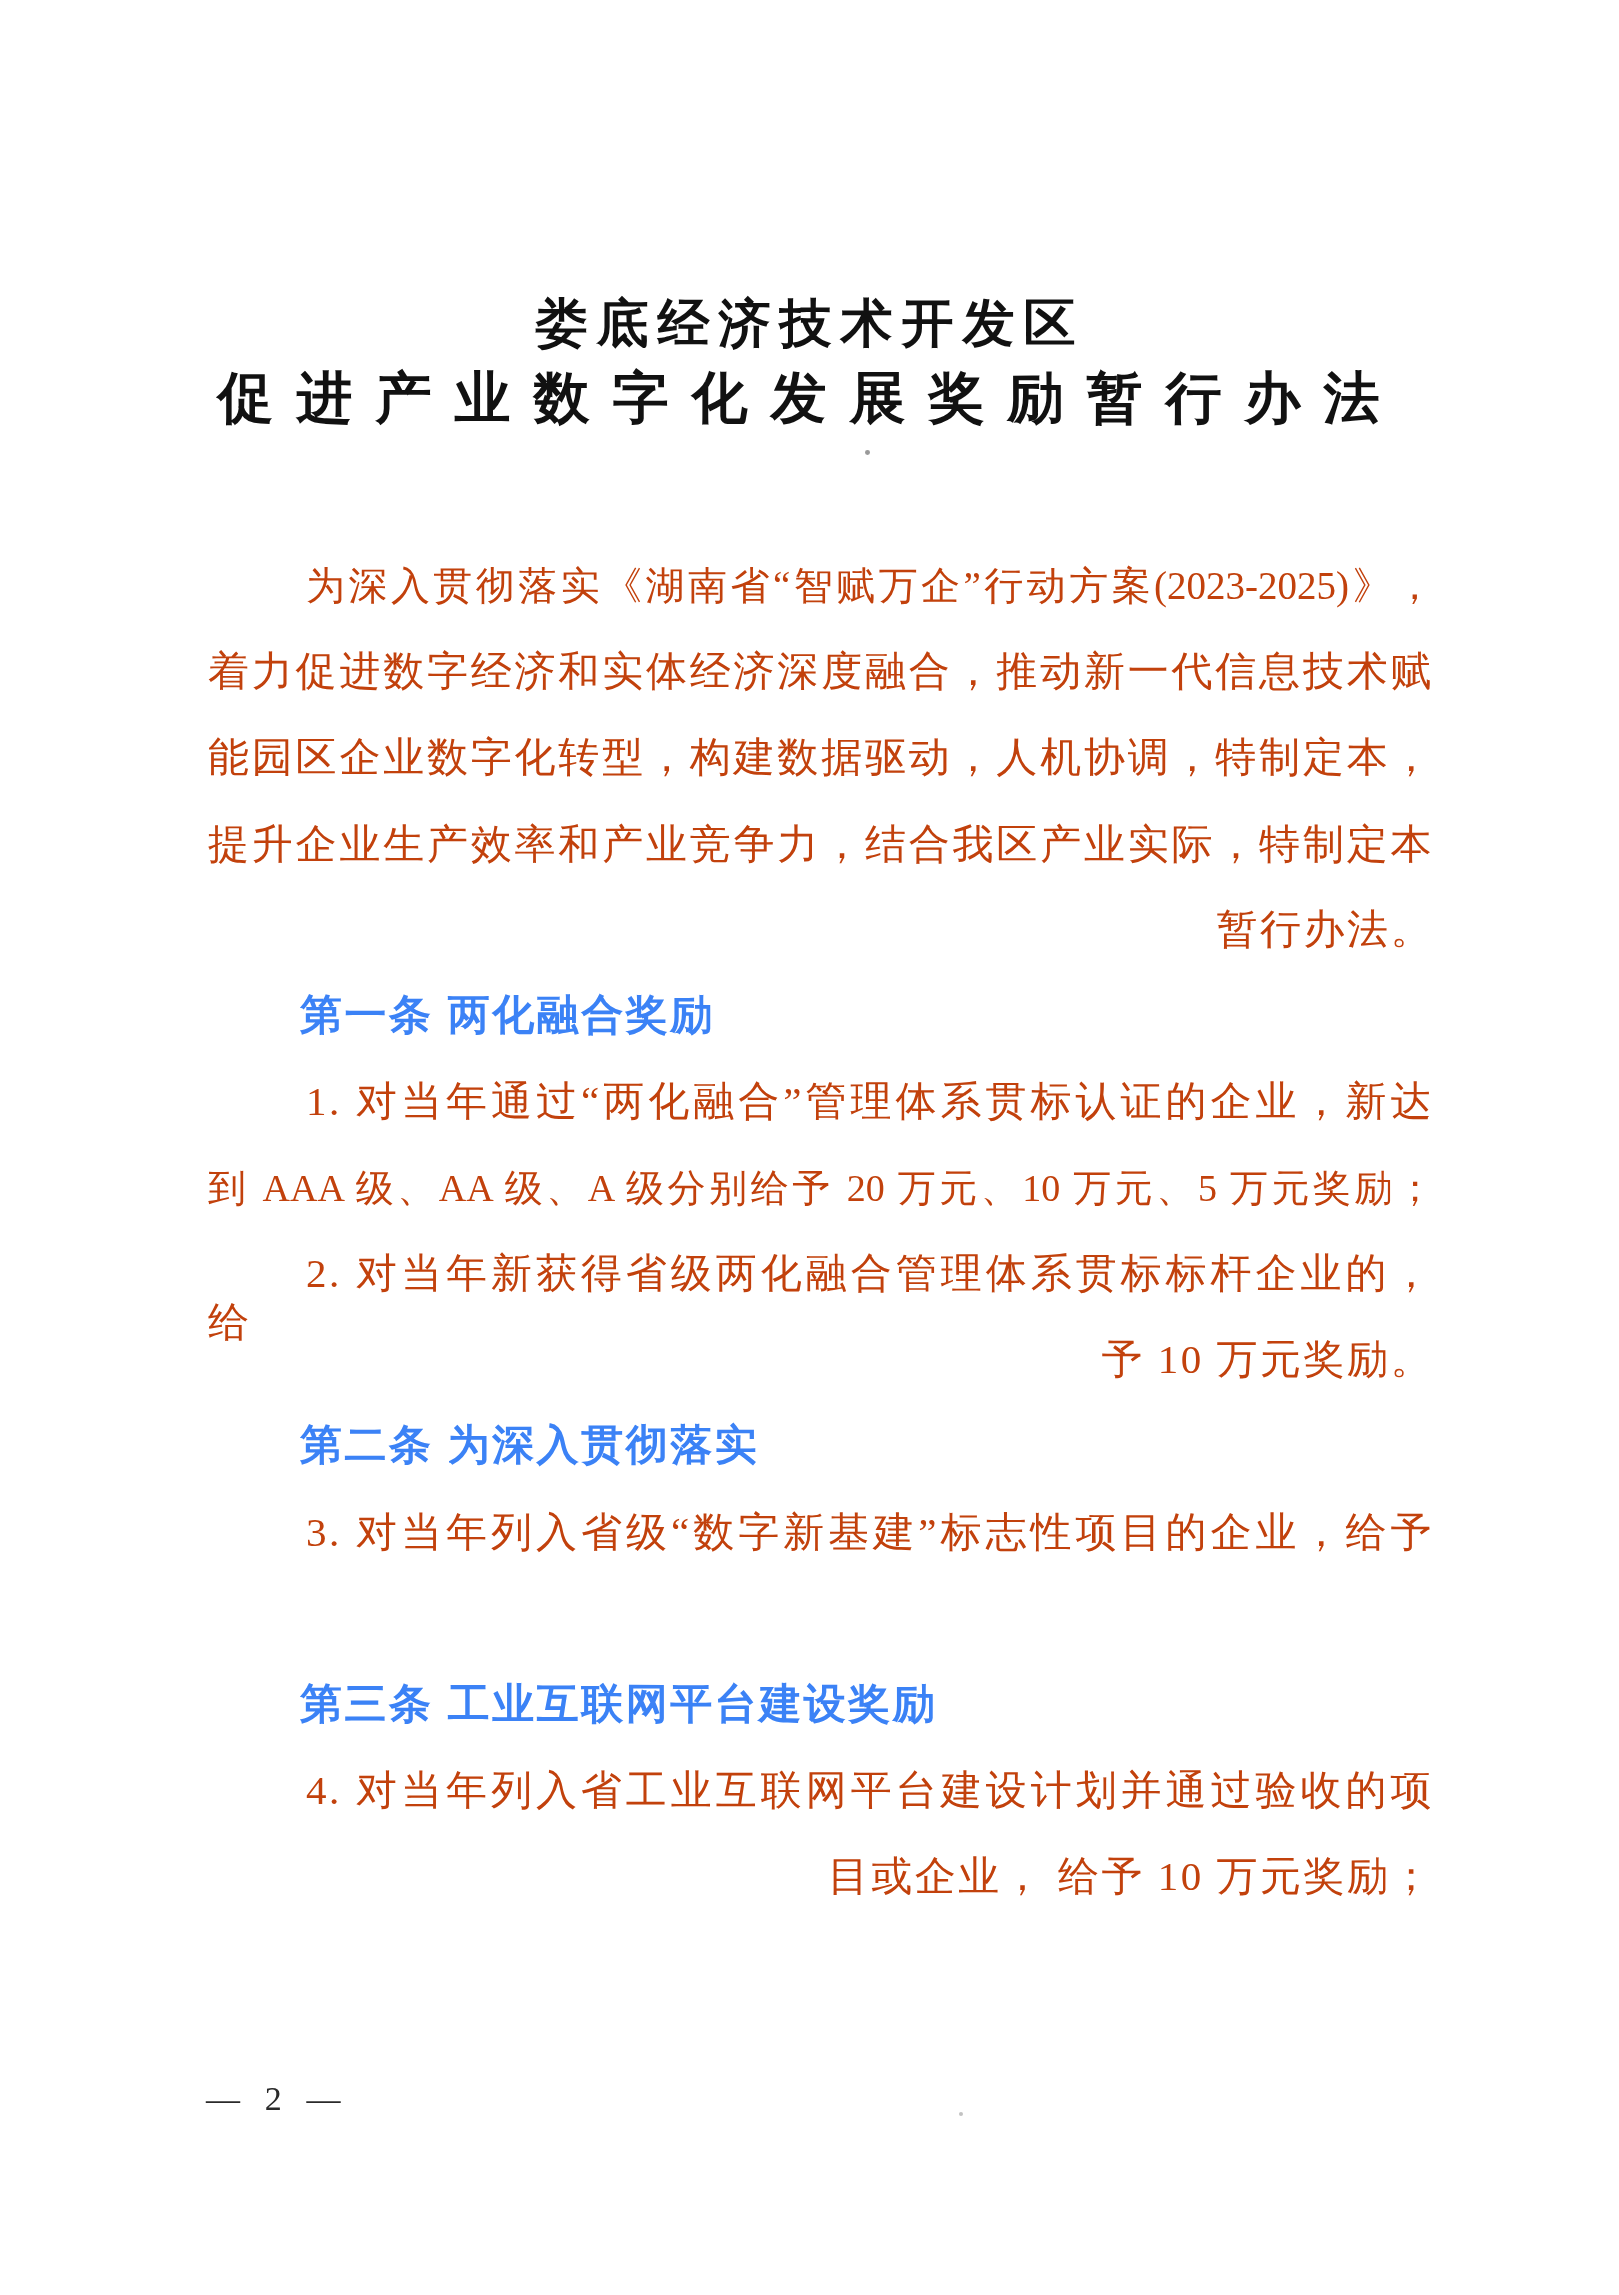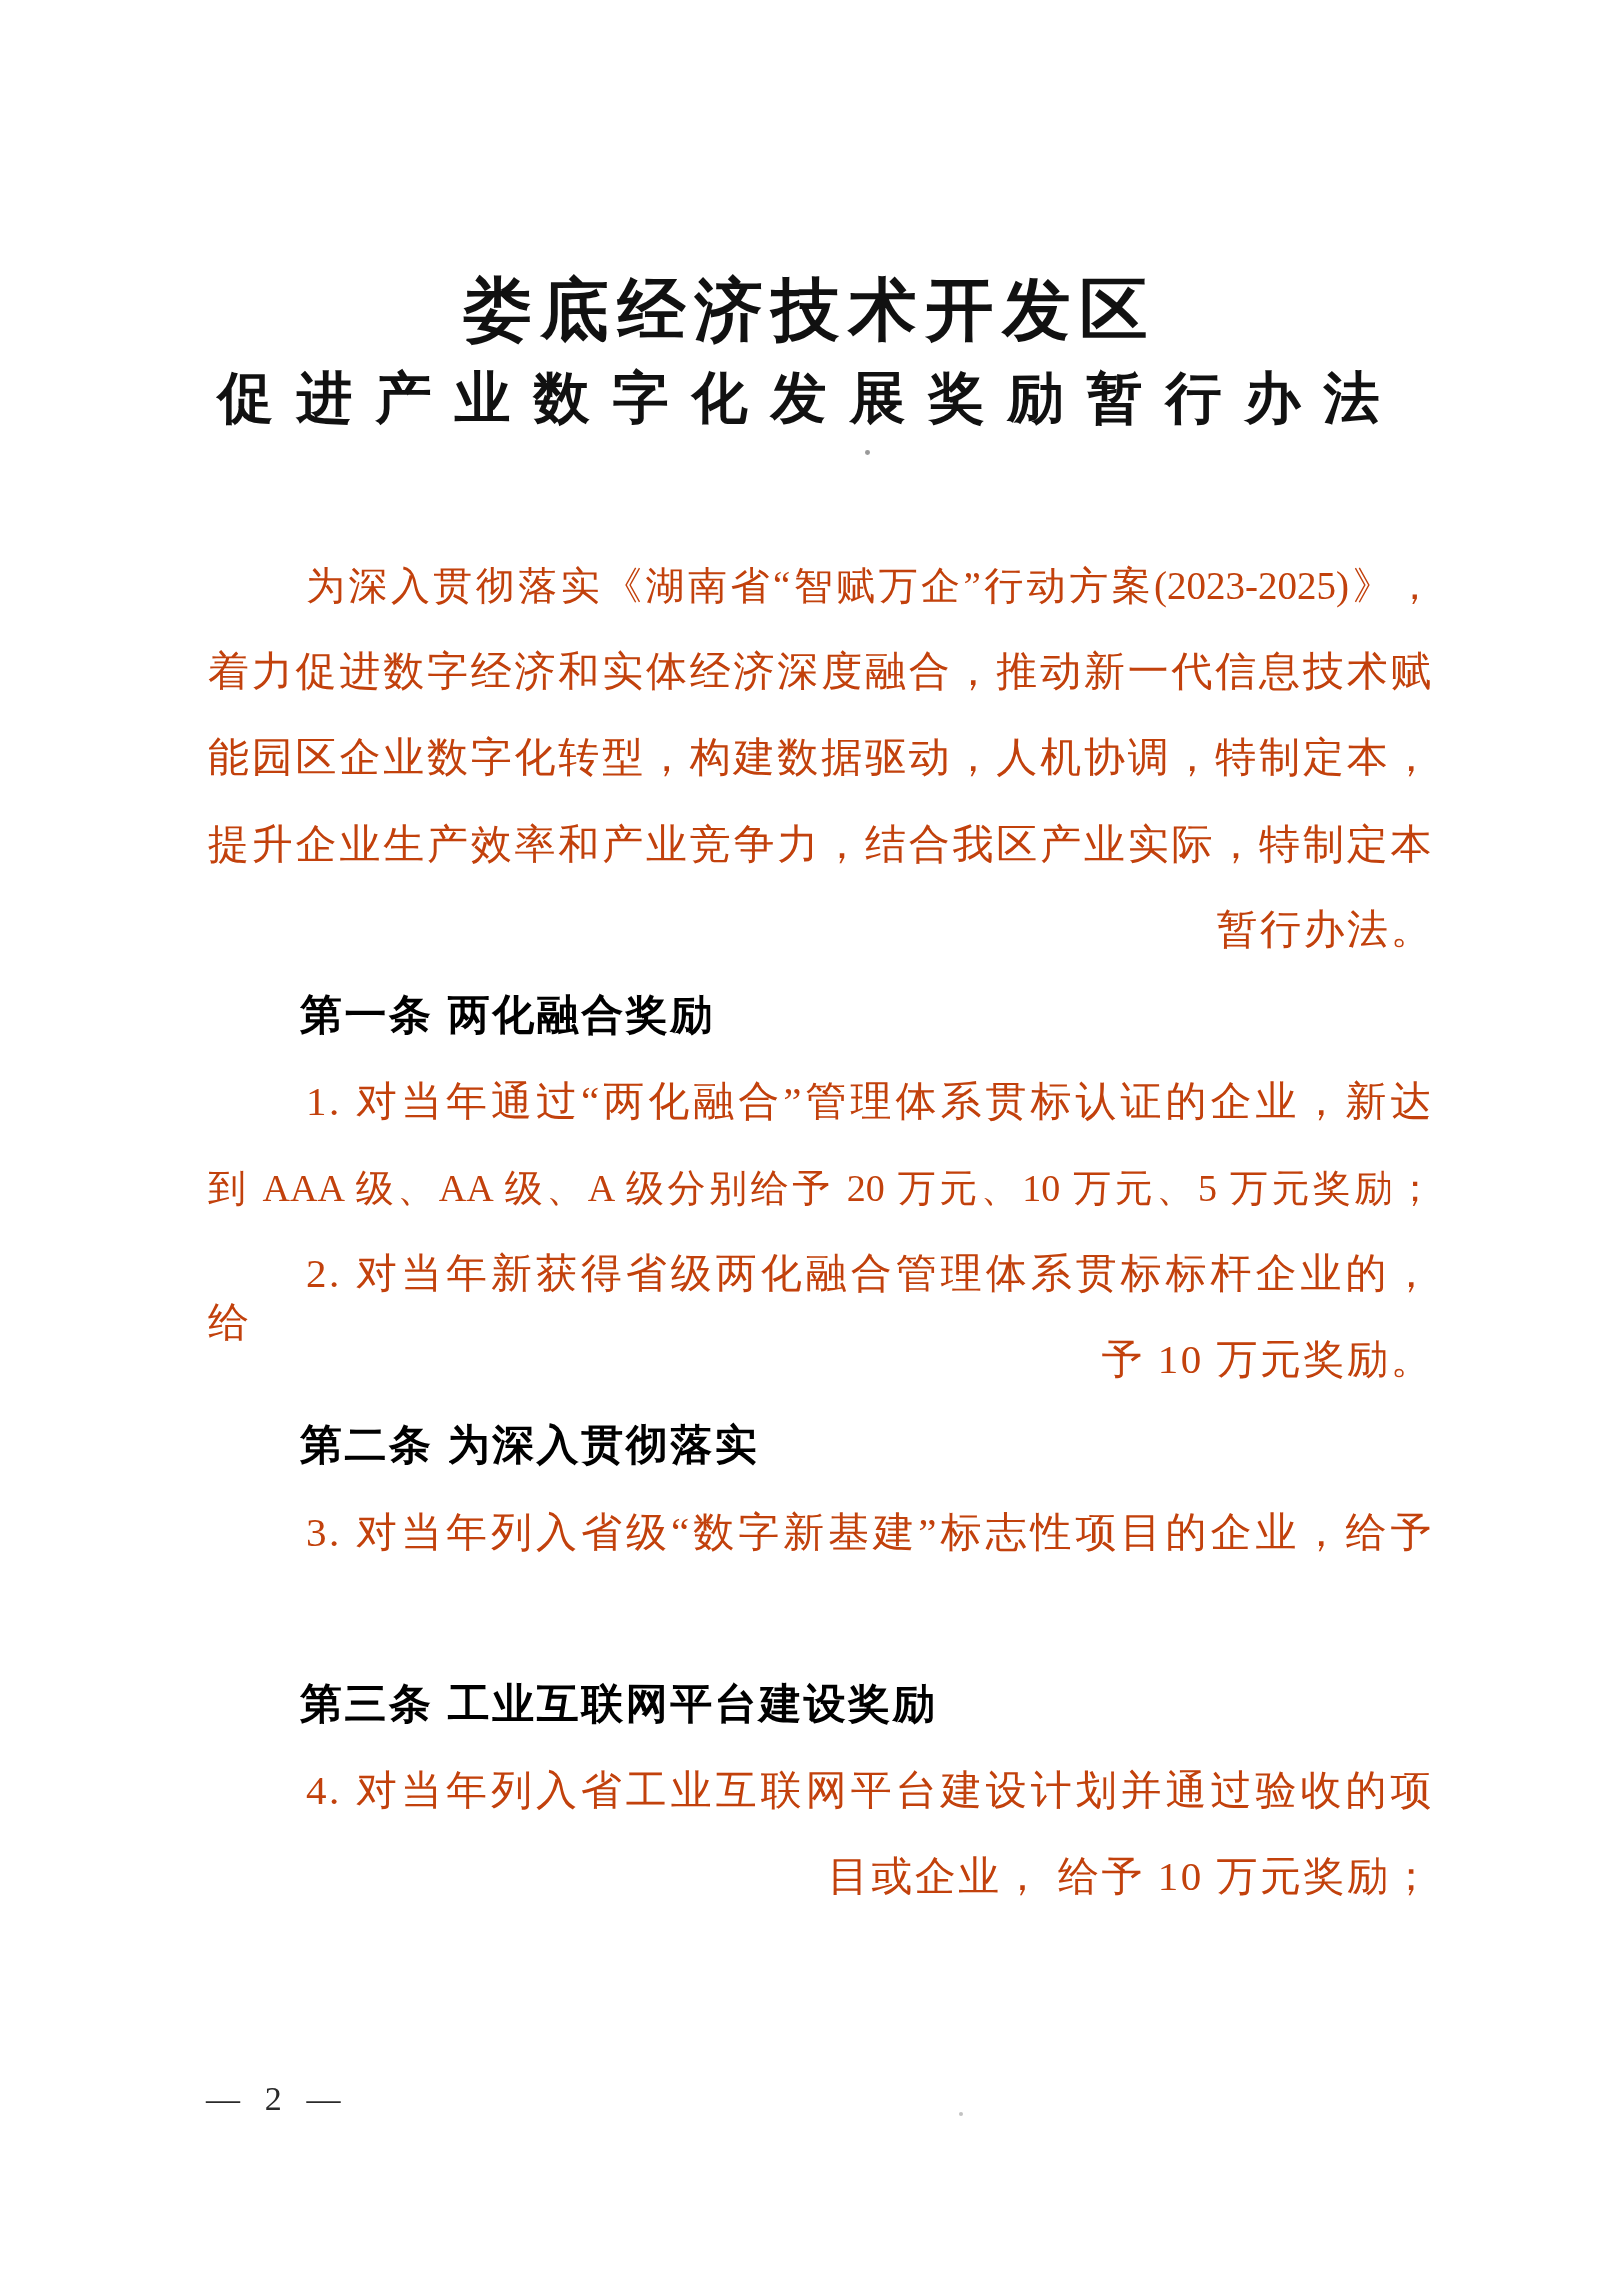--- a/index.html
+++ b/index.html
@@ -20,21 +20,21 @@
   .title-line {
     position: absolute;
     left: 0;
     width: 100%;
     text-align: center;
     font-weight: 700;
     color: #111;
     white-space: nowrap;
     line-height: 1.1;
   }
-  .t1 { top: 273px; font-size: 68px; letter-spacing: 9px; }
+  .t1 { top: 295px; font-size: 52px; letter-spacing: 9px; }
   .t2 { top: 368px; font-size: 56px; letter-spacing: 23px; }
 
   
   .bl {
     position: absolute;
     left: 208px;
     width: 1226px;
     font-size: 41px;
     line-height: 49px;
     letter-spacing: 2.5px;
@@ -55,21 +55,21 @@
   .hl {
     position: absolute;
     left: 208px;
     width: 1226px;
     text-indent: 92px;
     font-family: "Liberation Sans", "DejaVu Sans", sans-serif;
     font-weight: 700;
     font-size: 42px;
     line-height: 49px;
     letter-spacing: 2.5px;
-    color: #000000;
+    color: #3b82f6;
     text-align: left;
   }
 
   
   .footer {
     position: absolute;
     left: 206px;
     top: 2080px;
     font-size: 34px;
     letter-spacing: 1.6px;

